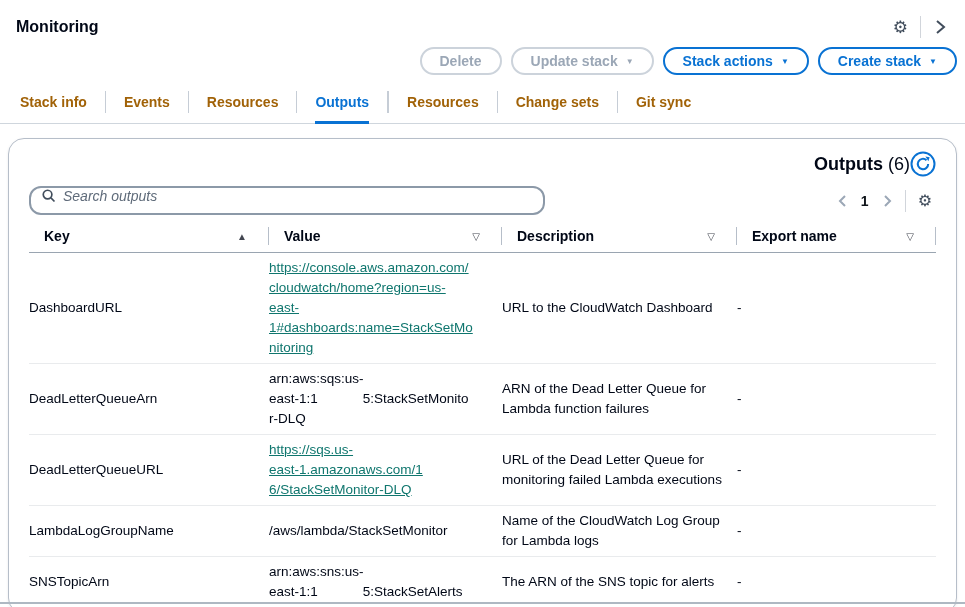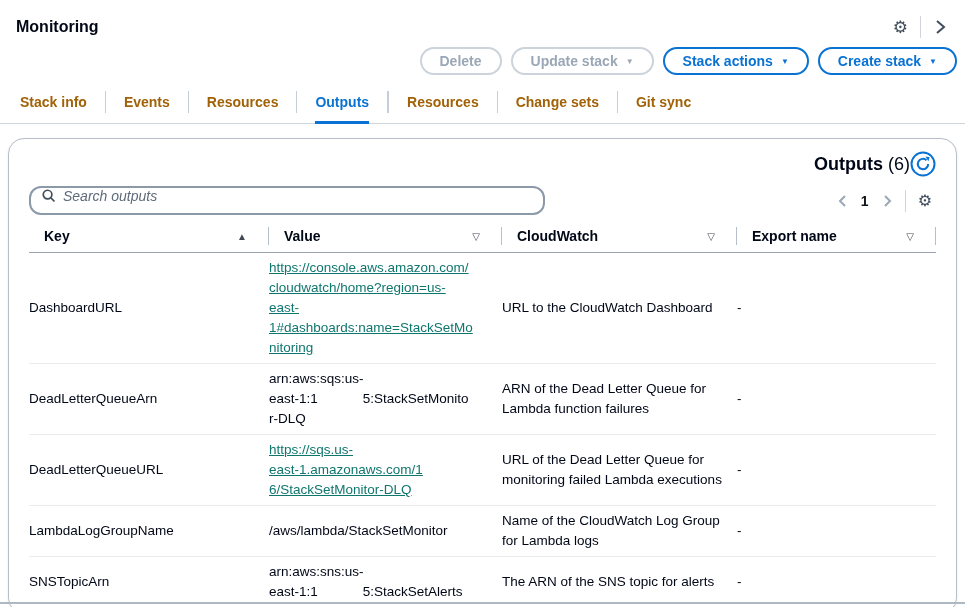--- a/index.html
+++ b/index.html
@@ -242,21 +242,21 @@
               </span>
           </th>
           <th>
             <span class="th-inner">
                 <span>Value</span>
                 <span class="sort-icon">▽</span>
               </span>
           </th>
           <th>
             <span class="th-inner">
-                <span>CloudWatch</span>
+                <span>Description</span>
                 <span class="sort-icon">▽</span>
               </span>
           </th>
           <th>
             <span class="th-inner">
                 <span>Export name</span>
                 <span class="sort-icon">▽</span>
               </span>
           </th>
         </tr>

